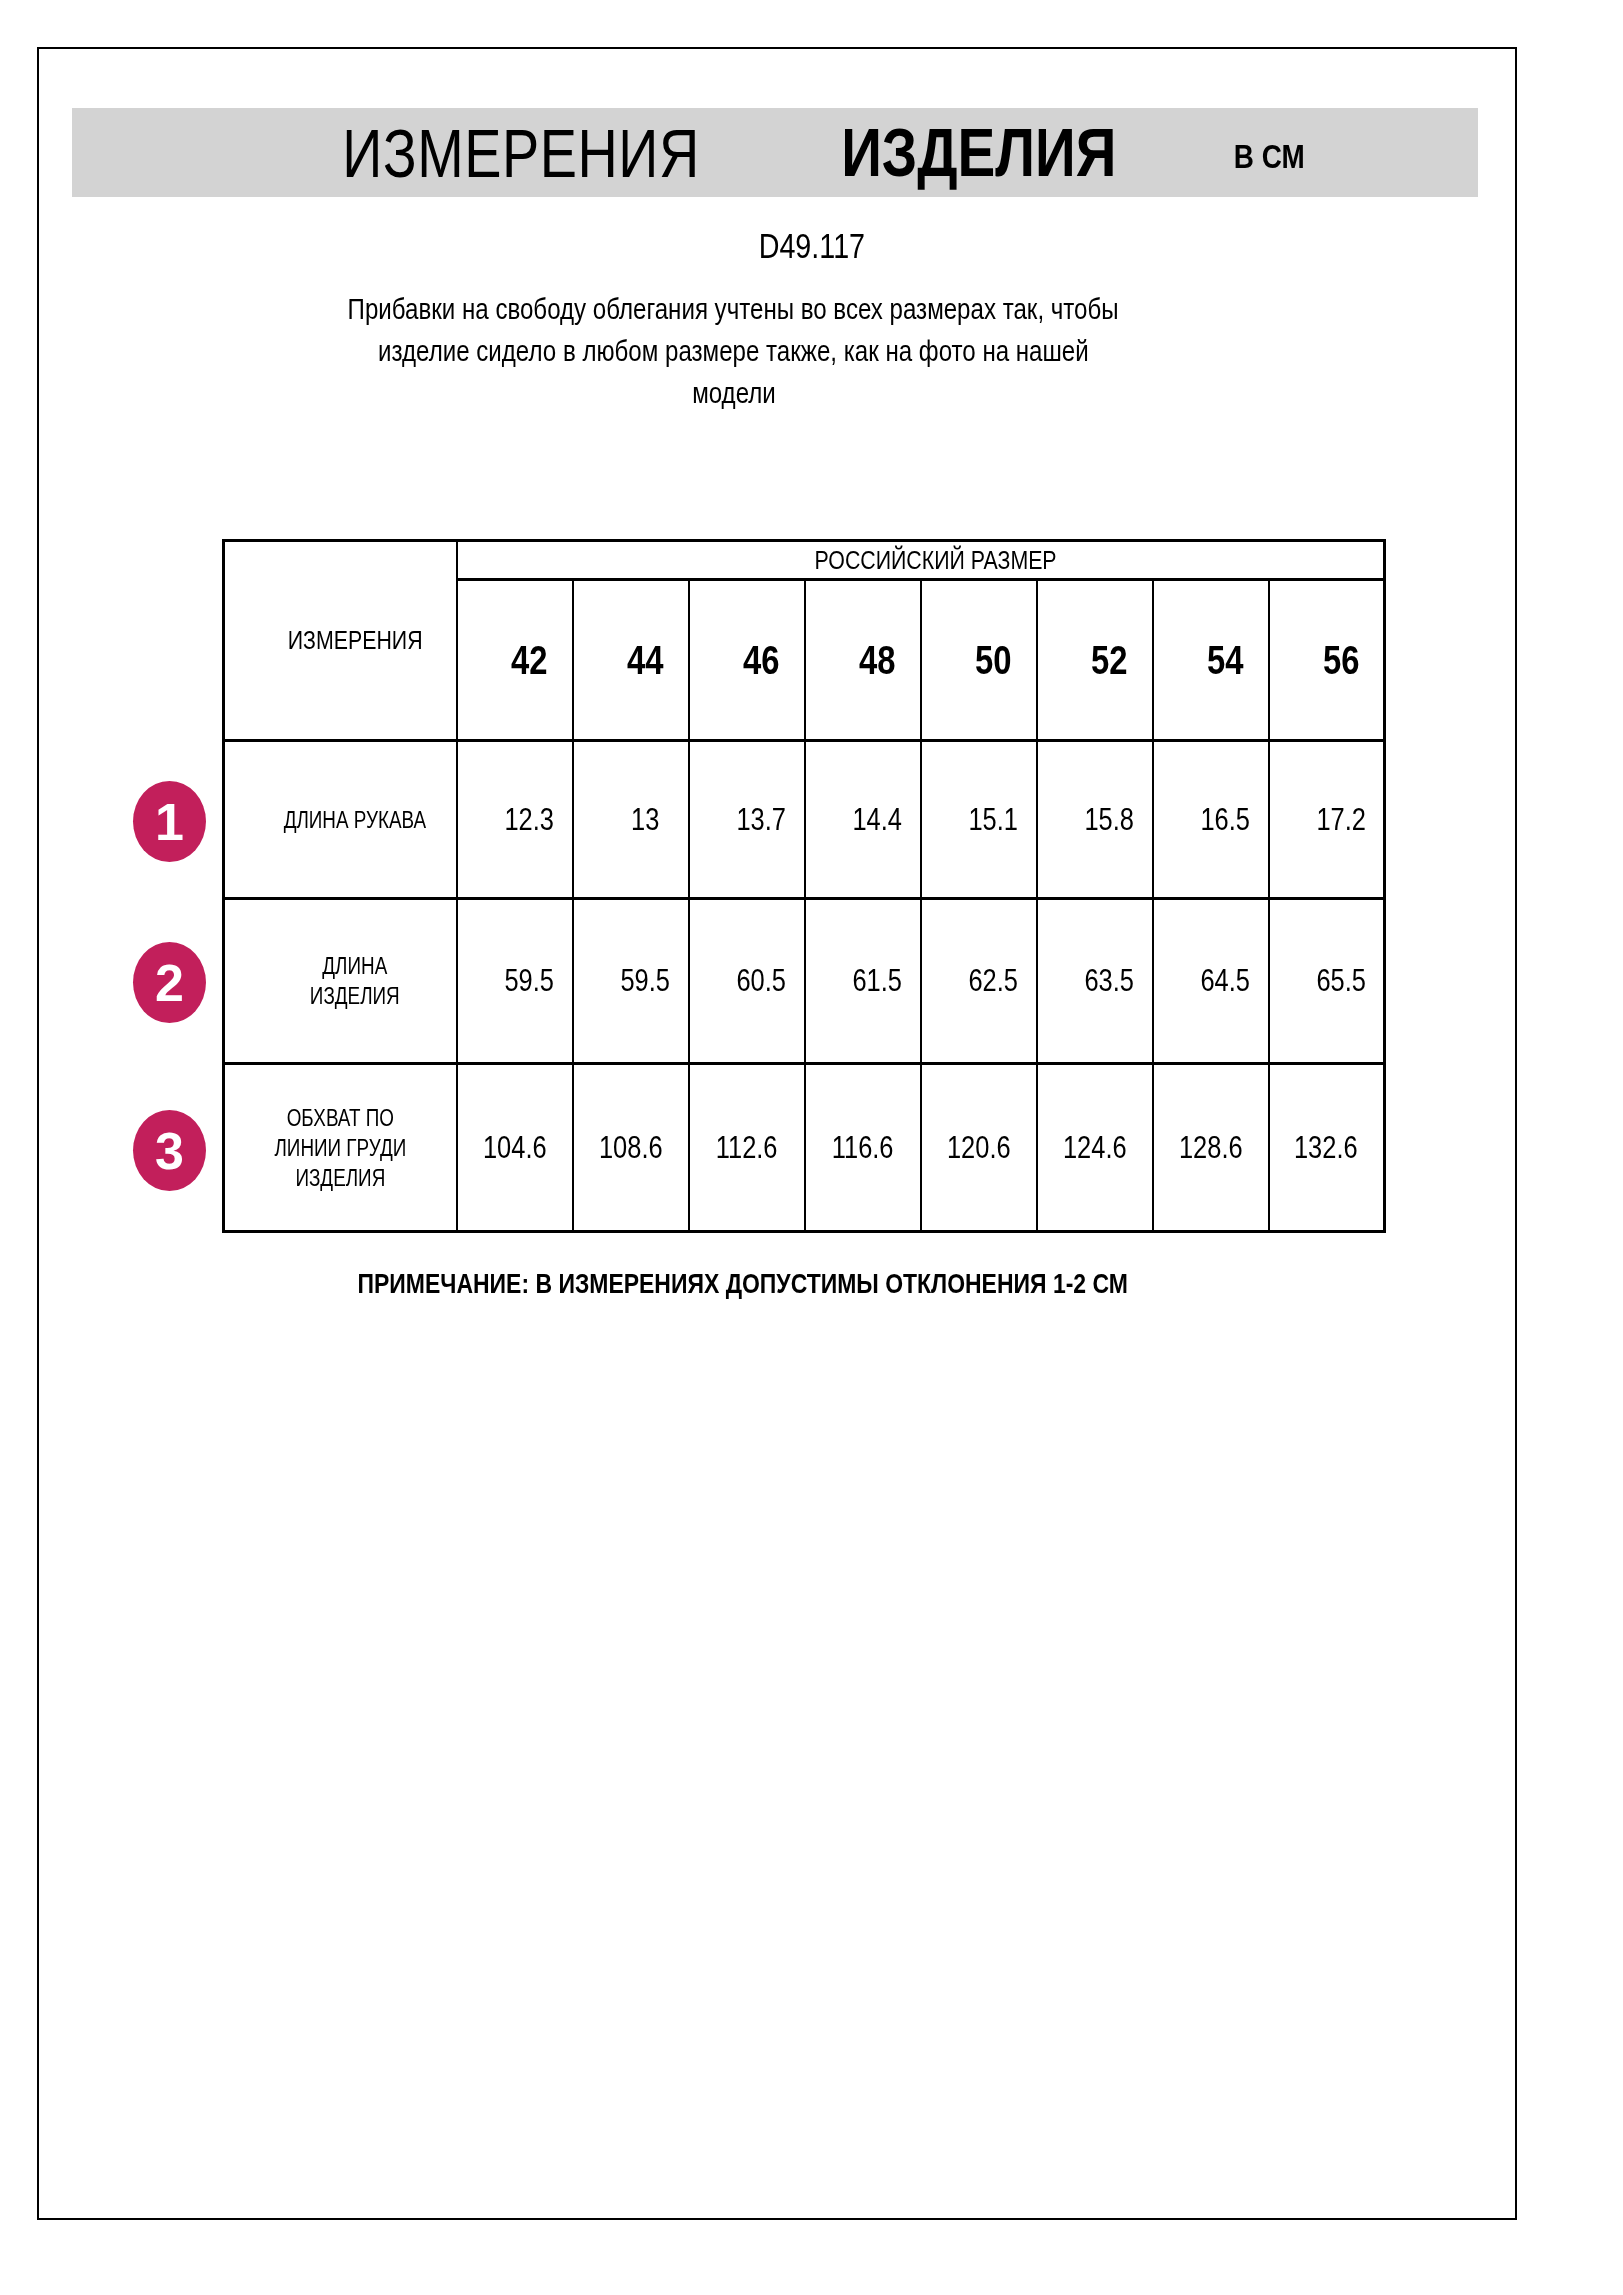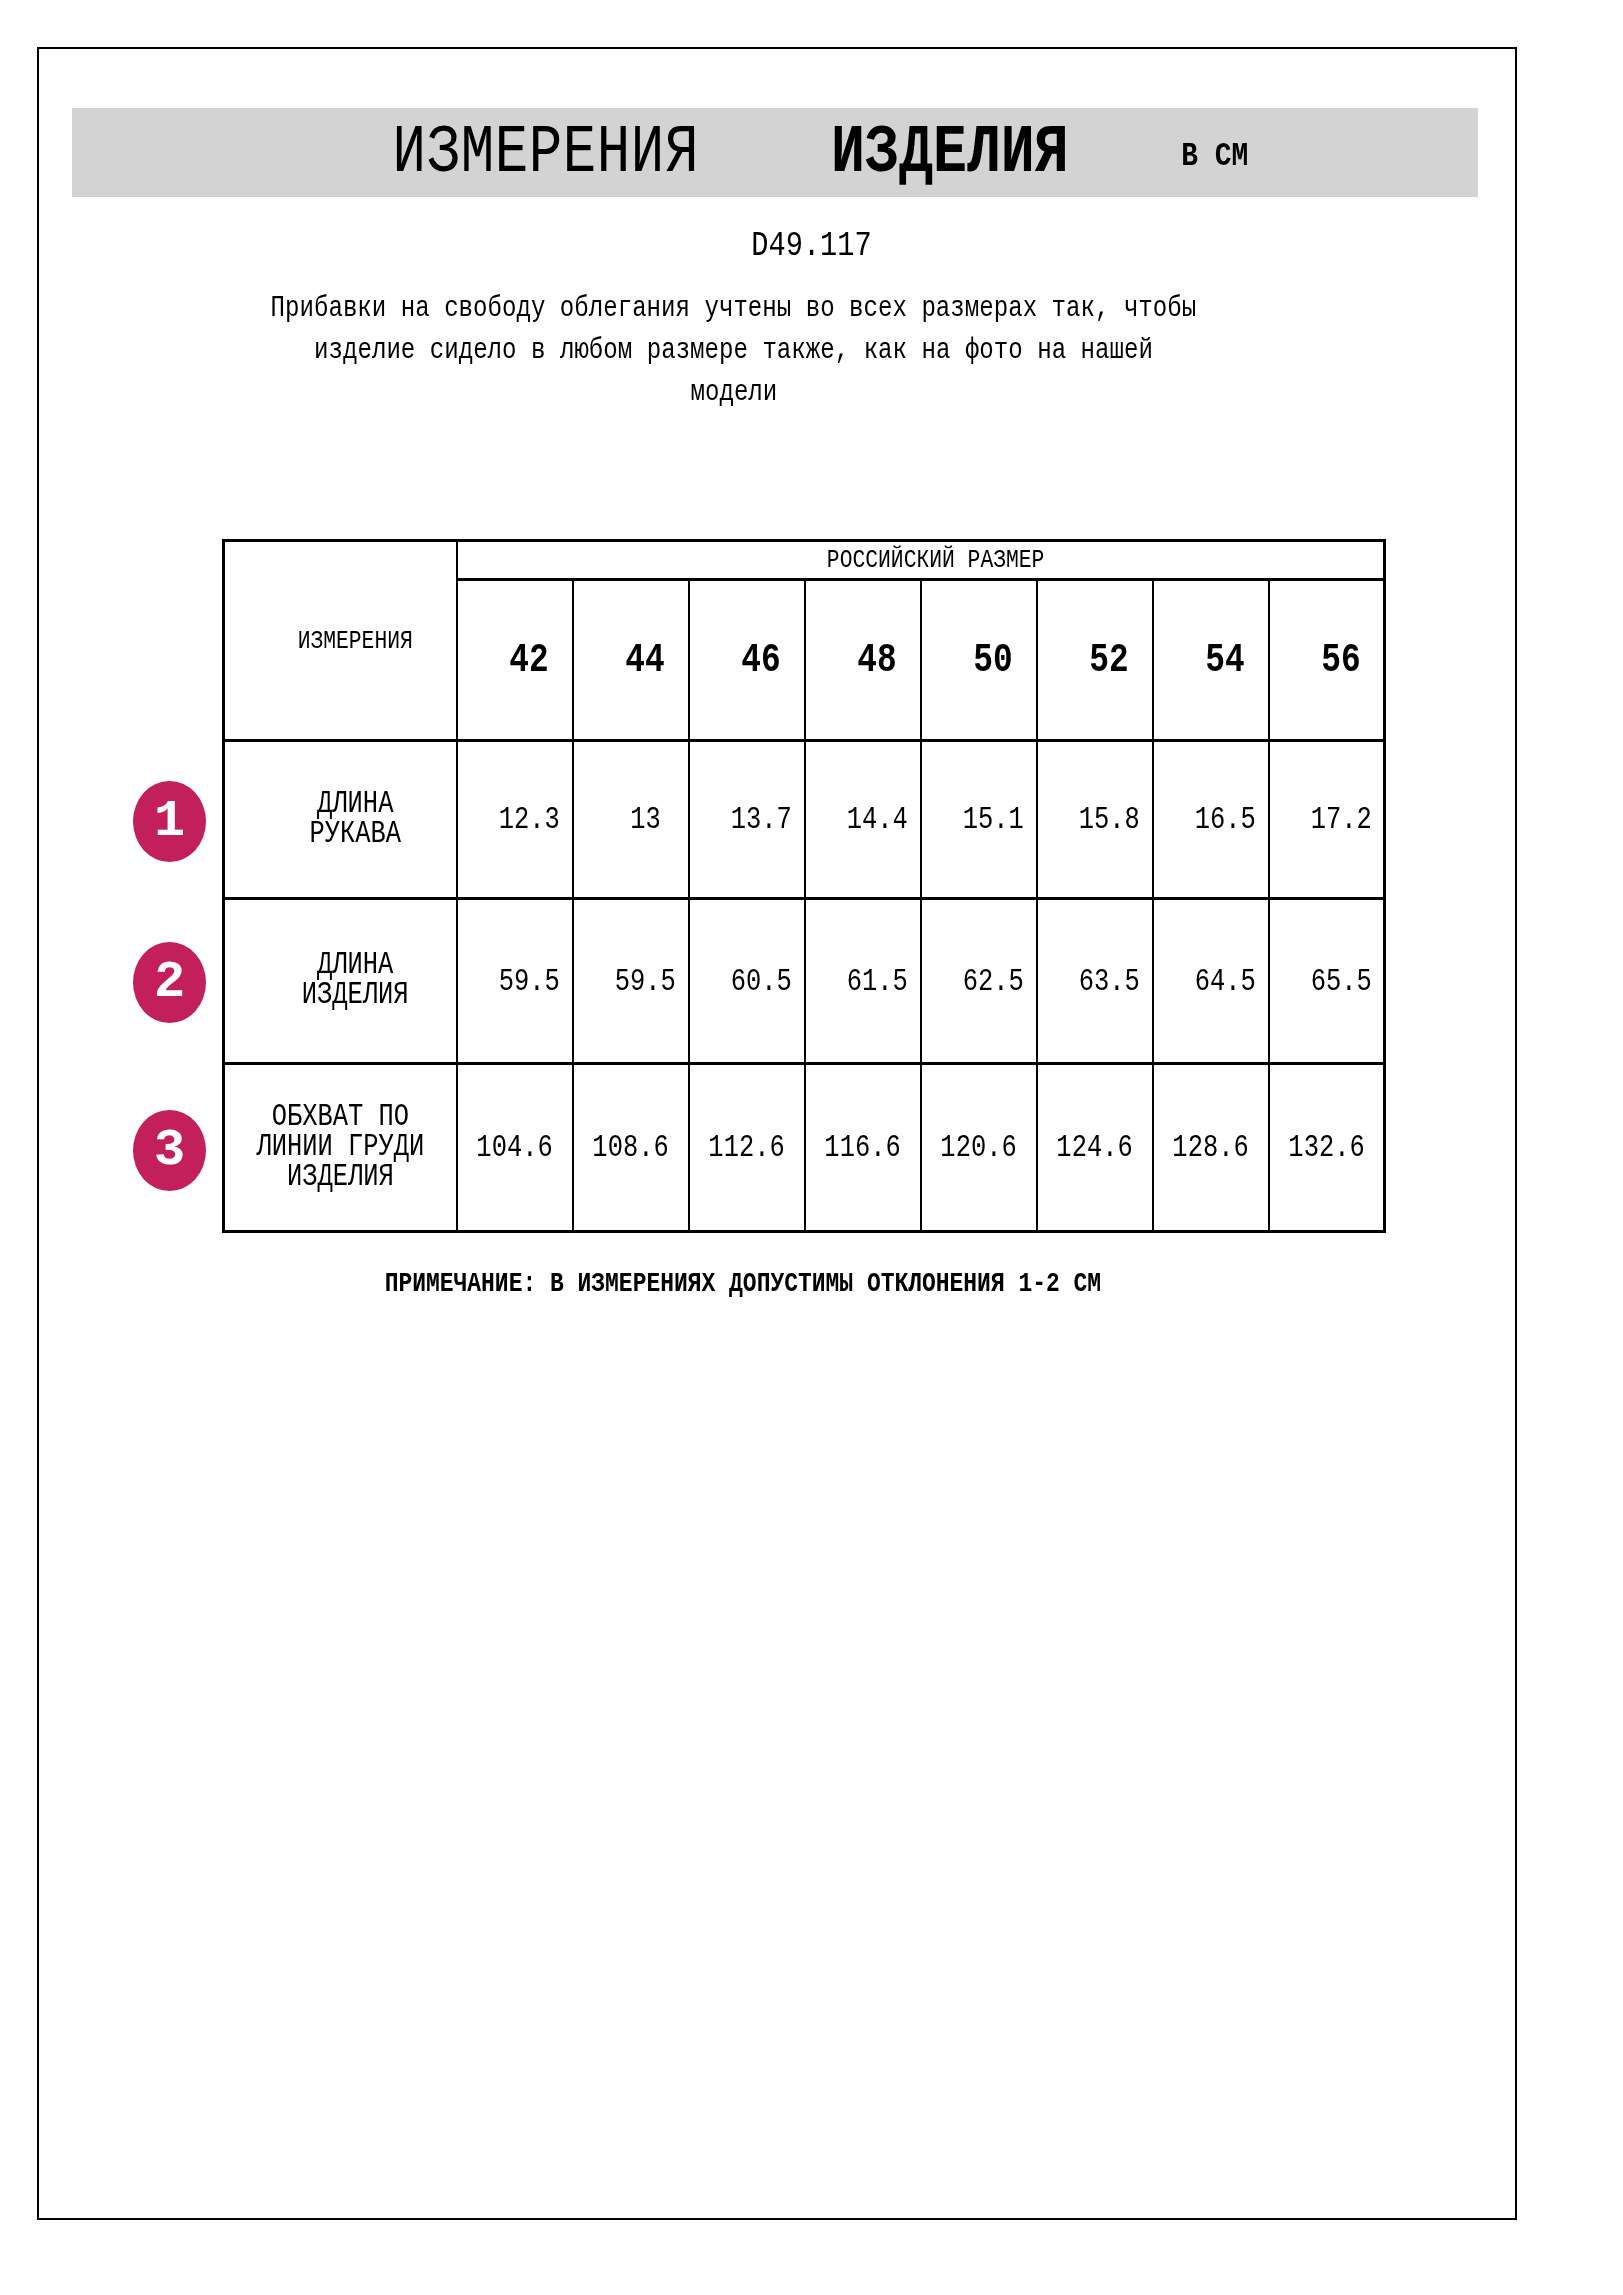--- a/index.html
+++ b/index.html
@@ -1,18 +1,18 @@
 <!DOCTYPE html>
 <html style="font-size:10.5px"><head>
 <meta charset="utf-8">
 <style>
   html,body { margin:0; padding:0; background:#ffffff; }
   .page {
     position:relative; width:1623px; height:2295px; background:#ffffff;
-    font-family:Liberation Mono, monospace; color:#000; overflow:hidden;
+    font-family:Liberation Sans, sans-serif; color:#000; overflow:hidden;
   }
   .frame {
     position:absolute; left:37px; top:47px; width:1480px; height:2173px;
     border:2.6px solid #000; box-sizing:border-box;
   }
   .cond { display:inline-block; transform:scaleX(0.82); transform-origin:50% 50%; white-space:nowrap; }
   .banner {
     position:absolute; left:72px; top:108px; width:1406px; height:89px;
     box-sizing:border-box; padding-left:65px;
     display:flex; align-items:center; justify-content:center;
@@ -39,21 +39,21 @@
   }
   .size-table td.bb { border-bottom-width:3.9px;padding-left:30px; }
   .row-group-hdr { height:39px; }
   .row-sizes     { height:161px; }
   .row-data1     { height:158px; }
   .row-data2     { height:165px; }
   .row-data3     { height:168px; }
   .corner-cell  { font-size:26px; }
   .group-cell   { font-size:26px; }
   .size-cell    { font-size:40px; font-weight:bold; }
-  .label-cell   { font-size:31px; }
+  .label-cell   { font-size:23px; }
   .label-cell .prelines { white-space:pre-line; line-height:30px; text-align:center; }
   .value-cell   { font-size:31px; }
   .marker {
     position:absolute; width:73px; height:81px; border-radius:50%;
     display:flex; align-items:center; justify-content:center;
     color:#fff; font-weight:bold; font-size:52px;
   }
   .marker-1 { left:133px; top:781px; }
   .marker-2 { left:133px; top:942px; }
   .marker-3 { left:133px; top:1110px; }

